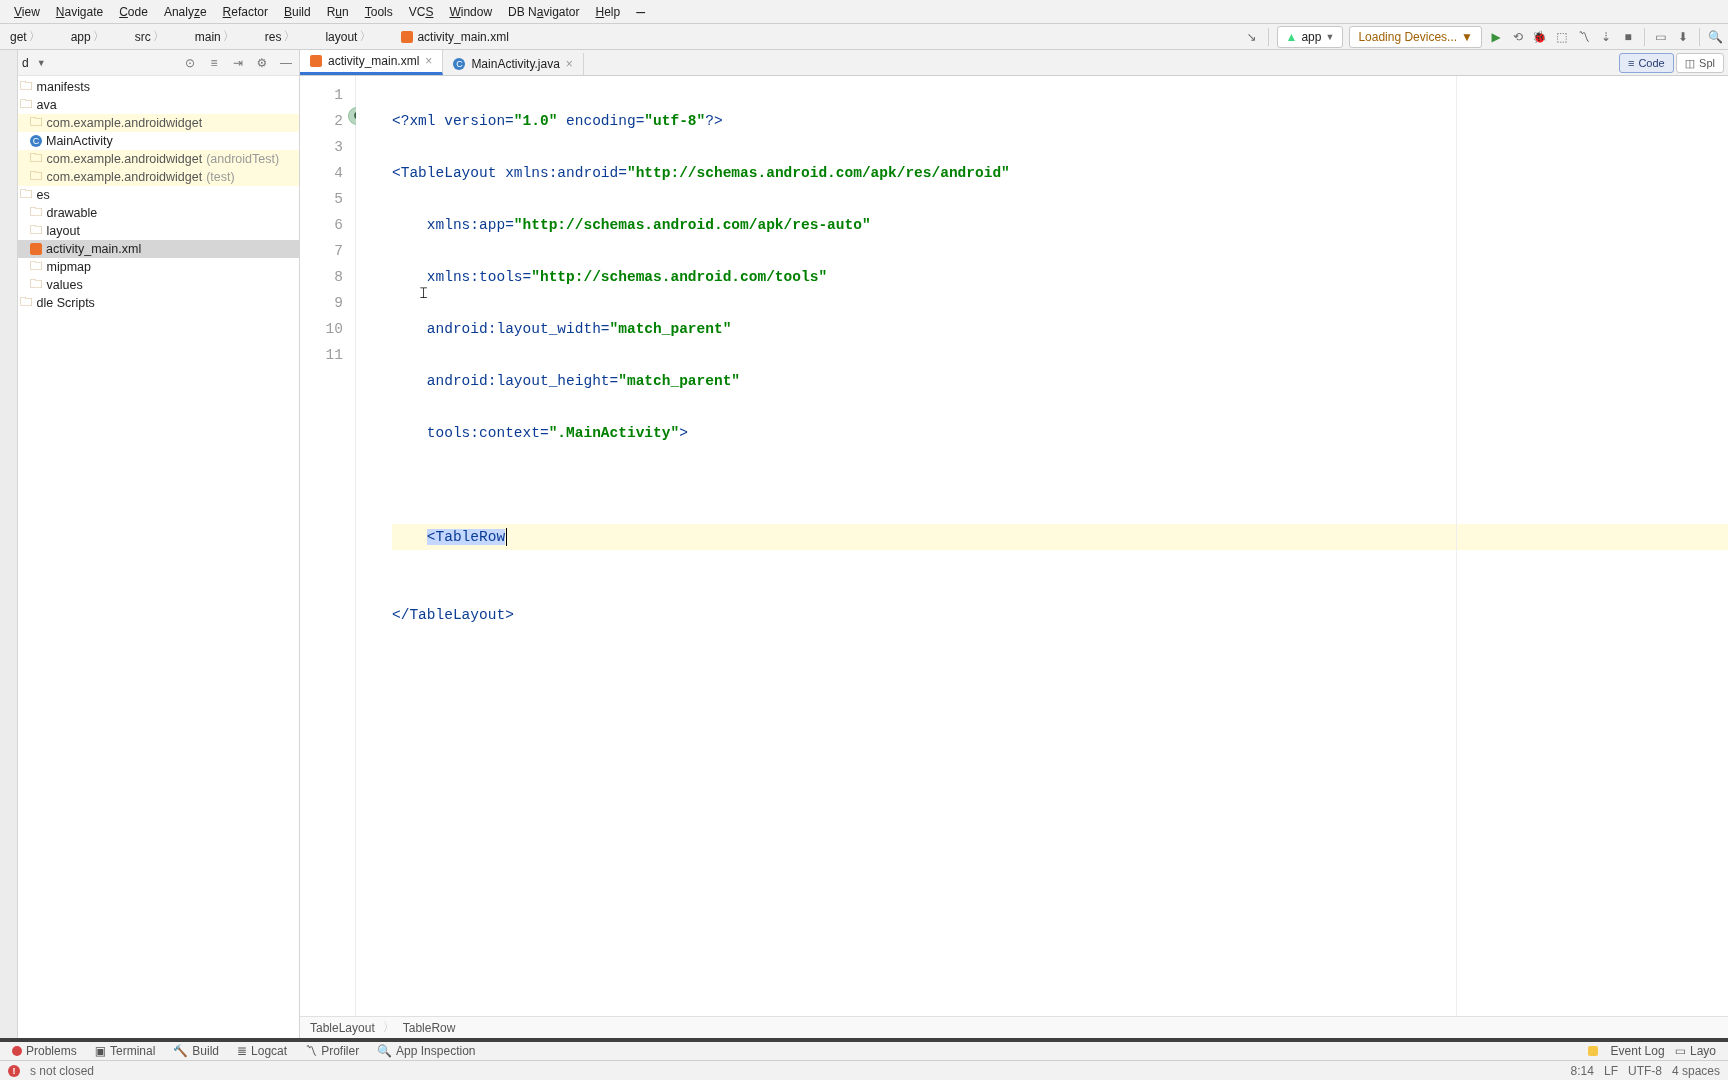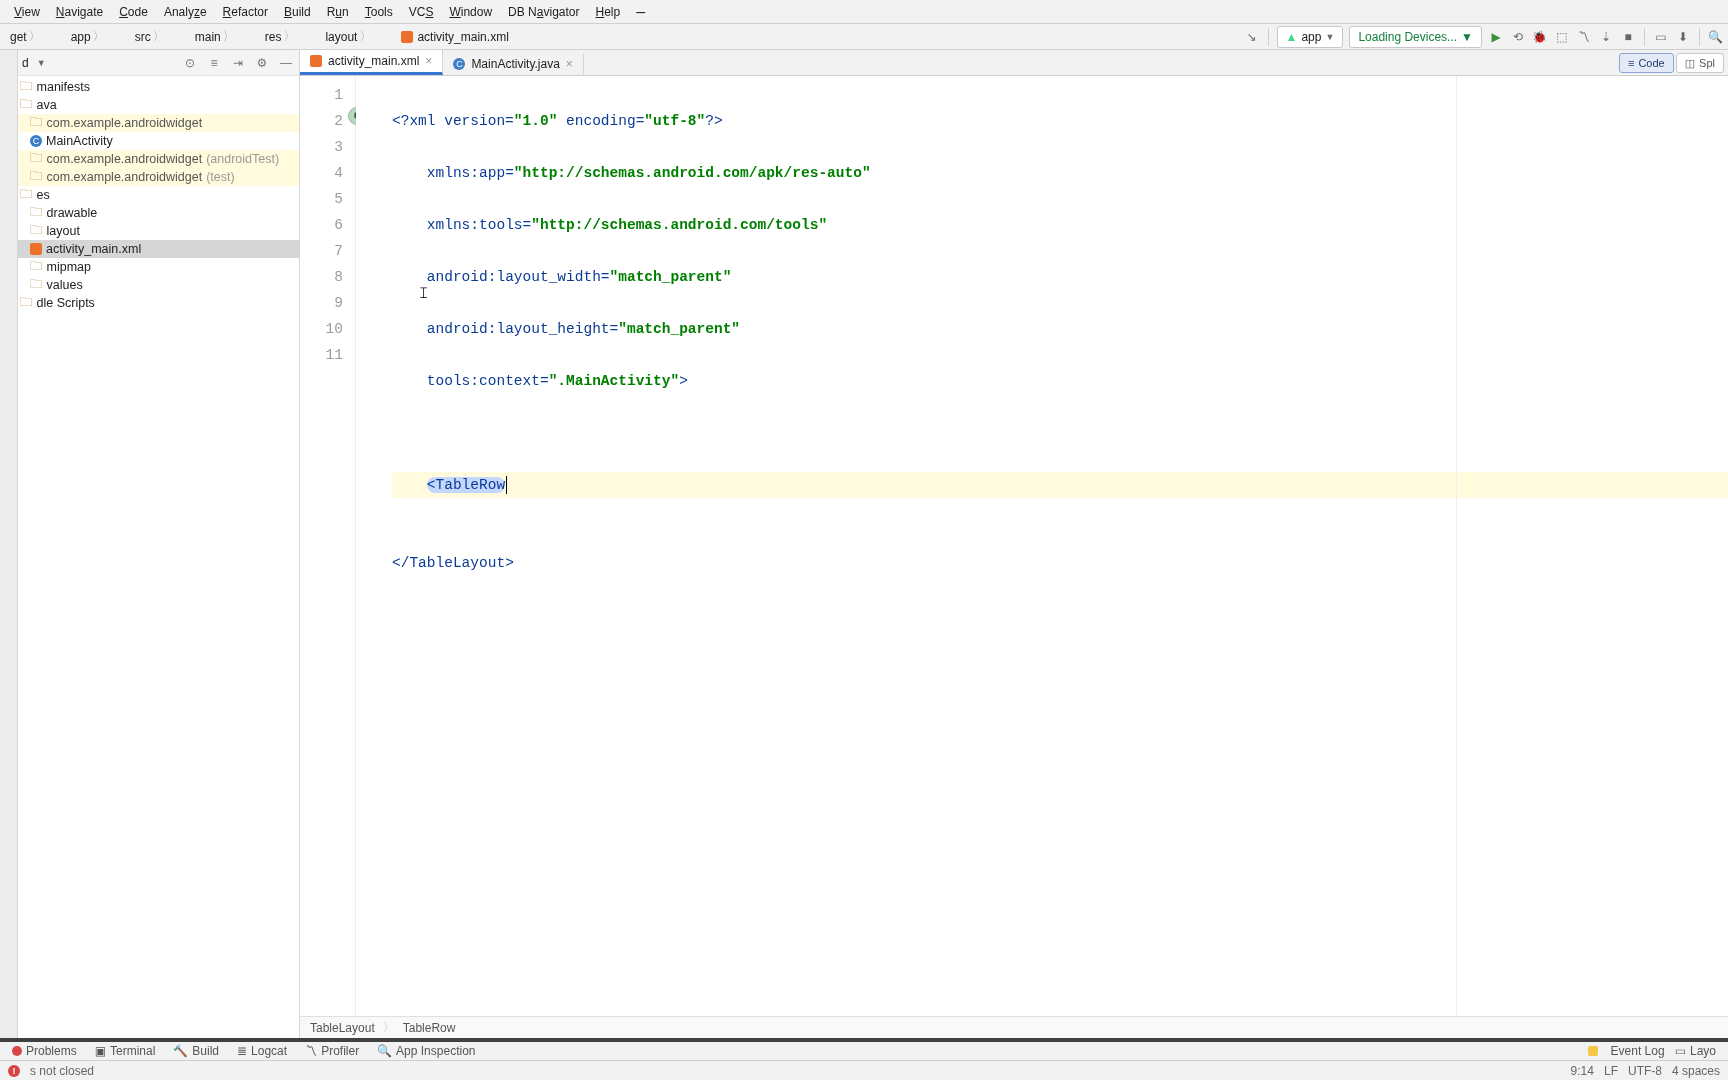--- a/index.html
+++ b/index.html
@@ -41,21 +41,21 @@
   .tool-icons { display:flex; align-items:center; gap:6px; }
   .run-config {
     display:flex; align-items:center; gap:4px;
     border:1px solid #c7c7c7; border-radius:3px; height:22px;
     padding:0 8px; background:#fff;
   }
   .run-config .andicon { color:#3ddc84; font-size:12px;}
   .run-config .dd { color:#666; font-size:9px;}
   .loading-dev {
     display:flex;align-items:center;gap:4px;
-    border:1px solid #c7c7c7;background:#fff;border-radius:3px;height:22px;padding:0 8px;color:#15803d;
+    border:1px solid #c7c7c7;background:#fff;border-radius:3px;height:22px;padding:0 8px;color:#a16207;
   }
   .ti { width:16px;height:16px; display:flex;align-items:center;justify-content:center; color:#666;}
   .ti.play { color:#3a933a; }
   .ti.sync { color:#6d6d6d;}
   .ti.sep { width:1px;height:18px;background:#cfcfcf;margin:0 2px;}
 
   
   .main { flex:1; display:flex; min-height:0; }
   .leftcol { width:18px; background:#ececec; border-right:1px solid #d5d5d5;}
   .project-panel {
@@ -121,21 +121,21 @@
   .code {
     flex:1; background:#fff;
     font-family:Consolas,"Courier New",monospace; font-size:14.5px; line-height:26px;
     padding:6px 0 6px 36px; white-space:pre; overflow:auto; position:relative;
   }
   .code .limit{position:absolute;top:0;bottom:0;left:1100px;width:1px;background:#eee;}
   .t-attr{color:#0b3c94;text-align:right;}
   .t-str{color:#008000;font-weight:bold;}
   .t-tag{color:#0b3c94;}
   .hl-line{background:#fffbdc; display:inline-block; min-width:100%;}
-  .sel{background:#c4d8ff;border-radius:8px;}
+  .sel{background:#c4d8ff;}
   .caret{display:inline-block;width:1px;height:18px;background:#000;vertical-align:middle;margin-left:1px;animation:blink 1s step-start infinite;}
   @keyframes blink{50%{opacity:0}}
   .text-cursor-pointer{position:absolute;font-family:sans-serif;font-size:16px;color:#000;}
 
   .crumbs-bottom {
     height:22px;border-top:1px solid #e0e0e0;background:#f9f9f9;
     display:flex;align-items:center;gap:8px;padding:0 10px;color:#555;
   }
   .crumbs-bottom .sep{color:#bbb;}
 
@@ -345,20 +345,21 @@
         <div class="ln">6</div>
         <div class="ln">7</div>
         <div class="ln">8</div>
         <div class="ln">9</div>
         <div class="ln">10</div>
         <div class="ln">11</div>
         <div class="c-marker" style="top:31px;">C</div>
       </div>
       <div class="code">
 <div><span class="t-tag">&lt;?</span><span class="t-attr">xml version=</span><span class="t-str">"1.0"</span><span class="t-attr"> encoding=</span><span class="t-str">"utf-8"</span><span class="t-tag">?&gt;</span></div>
+<div><span class="t-tag">&lt;</span><span class="t-tag">TableLayout </span><span class="t-attr">xmlns:android=</span><span class="t-str">"http://schemas.android.com/apk/res/android"</span></div>
 <div><span>    </span><span class="t-attr">xmlns:app=</span><span class="t-str">"http://schemas.android.com/apk/res-auto"</span></div>
 <div><span>    </span><span class="t-attr">xmlns:tools=</span><span class="t-str">"http://schemas.android.com/tools"</span></div>
 <div><span>    </span><span class="t-attr">android:layout_width=</span><span class="t-str">"match_parent"</span></div>
 <div><span>    </span><span class="t-attr">android:layout_height=</span><span class="t-str">"match_parent"</span></div>
 <div><span>    </span><span class="t-attr">tools:context=</span><span class="t-str">".MainActivity"</span><span class="t-tag">&gt;</span></div>
 <div>&nbsp;</div>
 <div class="hl-line"><span>    </span><span class="sel"><span class="t-tag">&lt;</span><span class="t-tag">TableRow</span></span><span class="caret"></span></div>
 <div>&nbsp;</div>
 <div><span class="t-tag">&lt;/</span><span class="t-tag">TableLayout</span><span class="t-tag">&gt;</span></div>
         <div class="limit"></div>
@@ -407,17 +408,17 @@
   <div class="twbtn">
       <span class="ic">▭</span>
       <span>Layo</span>
     </div>
 </div>
 
 <div class="statusbar">
   <span class="bang">!</span>
   <span>s not closed</span>
   <span class="sp"></span>
-  <span>9:14</span>
+  <span>8:14</span>
   <span>LF</span>
   <span>UTF-8</span>
   <span>4 spaces</span>
 </div>
 
 </body></html>

